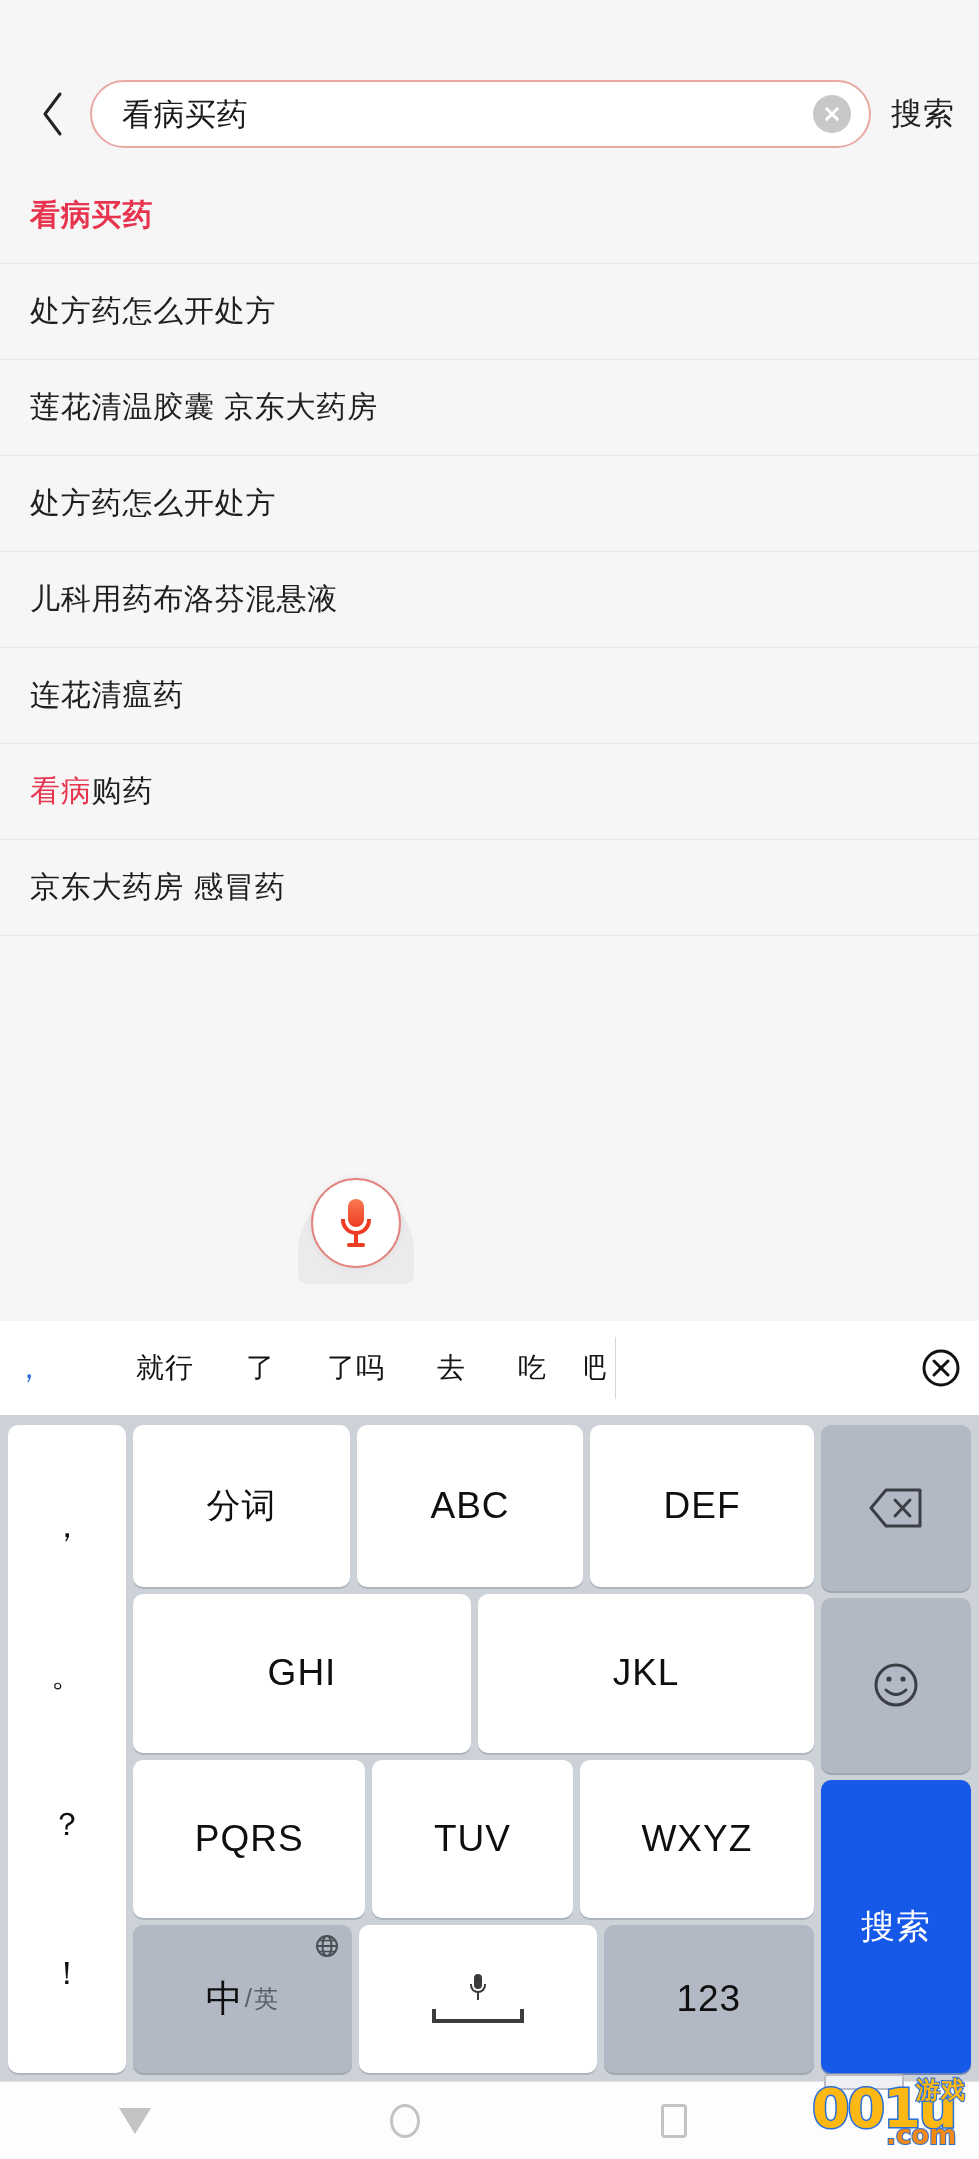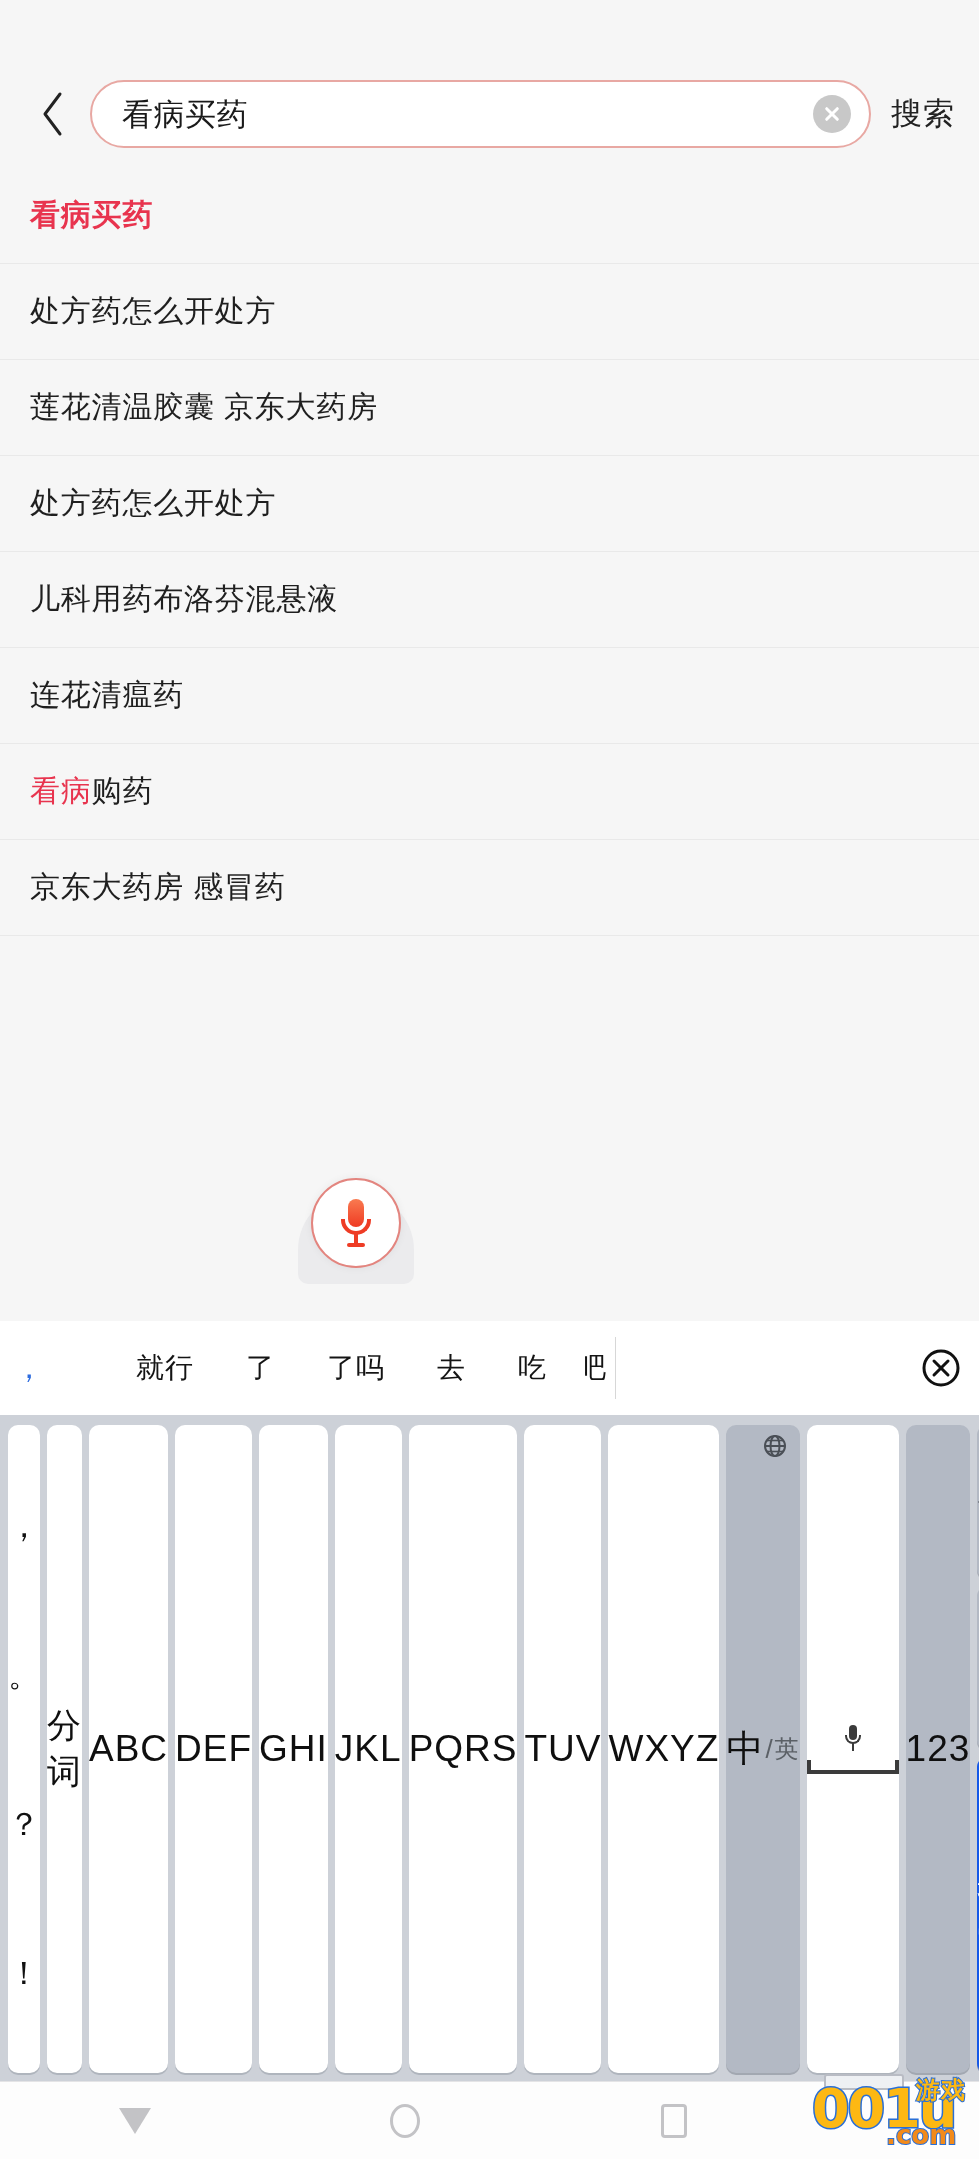--- a/index.html
+++ b/index.html
@@ -239,21 +239,21 @@
     cursor:pointer;
   }
   .punct-key span {
     font-size:32px;
     color:#111;
     line-height:1;
   }
   .kb-main {
     flex:1 1 auto;
     display:flex;
-    flex-direction:row;
+    flex-direction:column;
     gap:7px;
   }
   .kb-row {
     flex:1 1 auto;
     display:flex;
     gap:7px;
   }
   .key {
     flex:1 1 auto;
     background:#ffffff;

